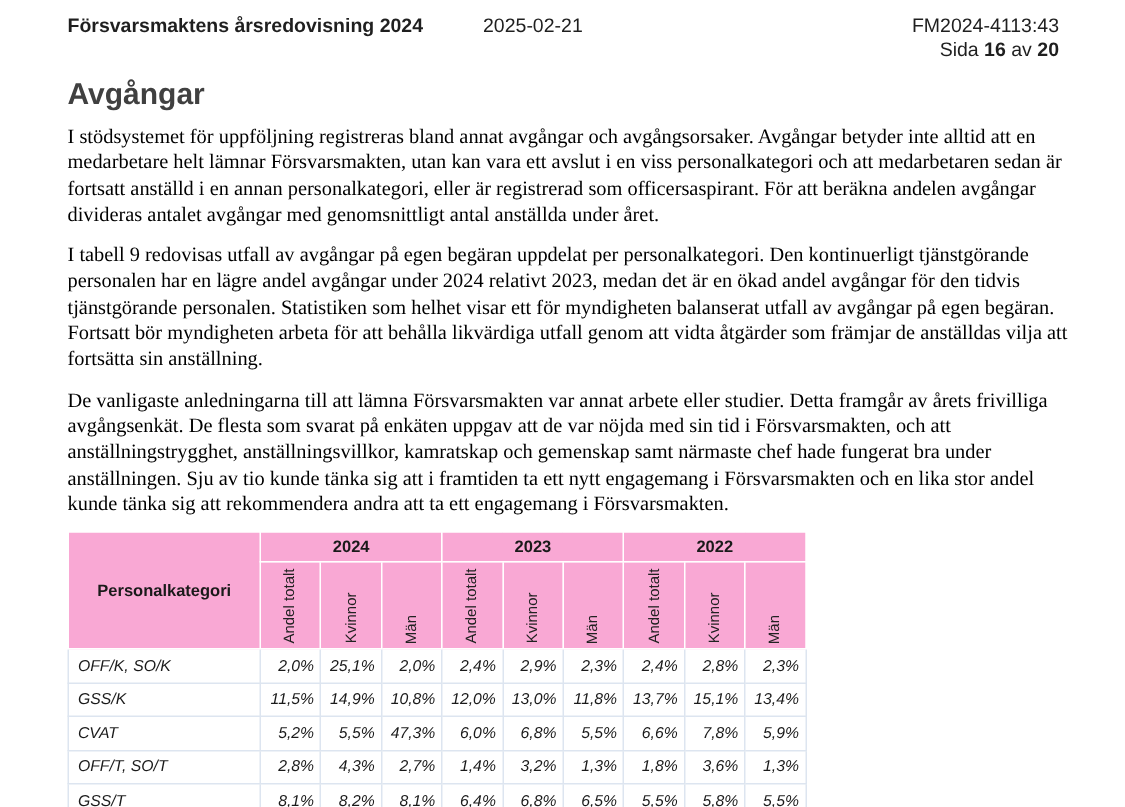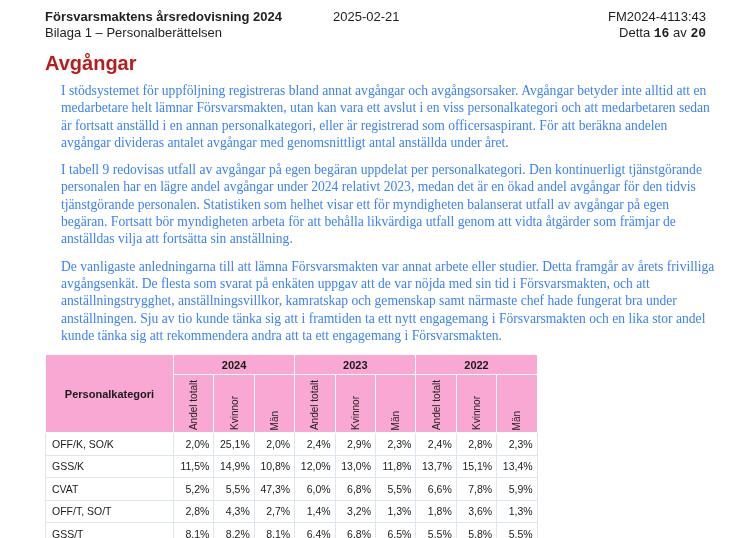--- a/index.html
+++ b/index.html
@@ -8,37 +8,37 @@
     font-family: "Liberation Sans", sans-serif;
     color: #1f1f1f;
     overflow: hidden;
     position: relative;
   }
   .page { position: relative; width: 750px; height: 457px; }
 
   
   .doc-header { position: absolute; top: 9px; left: 45px; right: 44px; font-size: 13px; line-height: 15.5px; }
   .doc-title { font-weight: bold; }
-  .doc-date { position: absolute; left: 288px; top: 0; }
+  .doc-date { position: absolute; left: 277px; top: 0; }
   .doc-header-right { position: absolute; right: 0; top: 0; text-align: right; }
 
   
   .content { position: absolute; left: 45px; top: 52px; width: 672px; }
   h1.section-heading {
     margin: 0 0 7px 0;
     font-size: 20px;
     font-weight: bold;
-    color: #b91c1c;
+    color: #404040;
   }
   .content p {
-    margin: 0 0 10px 16px;
+    margin: 0 0 10px 0;
     font-family: "Liberation Serif", serif;
     font-size: 13.6px;
     line-height: 17.3px;
-    color: #3b82f6;
+    color: #000000;
   }
 
   
   table.t9 {
     border-collapse: collapse;
     table-layout: fixed;
     width: 492px;
     margin-top: 4px;
     font-size: 10.5px;
     color: #1a1a1a;
@@ -60,40 +60,40 @@
     transform: rotate(180deg);
     font-weight: normal;
     font-size: 10px;
     white-space: nowrap;
     color: #222;
   }
   table.t9 td {
     border: 1px solid #dde5f0;
     height: 19.5px;
     background: #ffffff;
+    font-style: italic;
   }
   td.rlabel { text-align: left; padding-left: 6px; }
   td.val    { text-align: right; padding-right: 4px; }
-  b { font-weight: bold; font-family: Liberation Mono, monospace; }
+  b { font-weight: bold; }
 </style>
 </head>
 <body>
 
 <div class="page">
 
   <header class="doc-header">
     <div class="doc-header-left">
       <div class="doc-title">Försvarsmaktens årsredovisning 2024</div>
-      <div class="doc-subtitle">Bilaga 1 – Personalberättelsen</div>
     </div>
     <div class="doc-date">2025-02-21</div>
     <div class="doc-header-right">
       <div class="doc-id">FM2024-4113:43</div>
       <div class="doc-page">
-        <span>Detta</span>
+        <span>Sida</span>
         <b>16</b>
         <span>av</span>
         <b>20</b>
       </div>
     </div>
   </header>
 
   <main class="content">
     <h1 class="section-heading">Avgångar</h1>
     <p>I stödsystemet för uppföljning registreras bland annat avgångar och avgångsorsaker. Avgångar betyder inte alltid att en medarbetare helt lämnar Försvarsmakten, utan kan vara ett avslut i en viss personalkategori och att medarbetaren sedan är fortsatt anställd i en annan personalkategori, eller är registrerad som officersaspirant. För att beräkna andelen avgångar divideras antalet avgångar med genomsnittligt antal anställda under året.</p>

